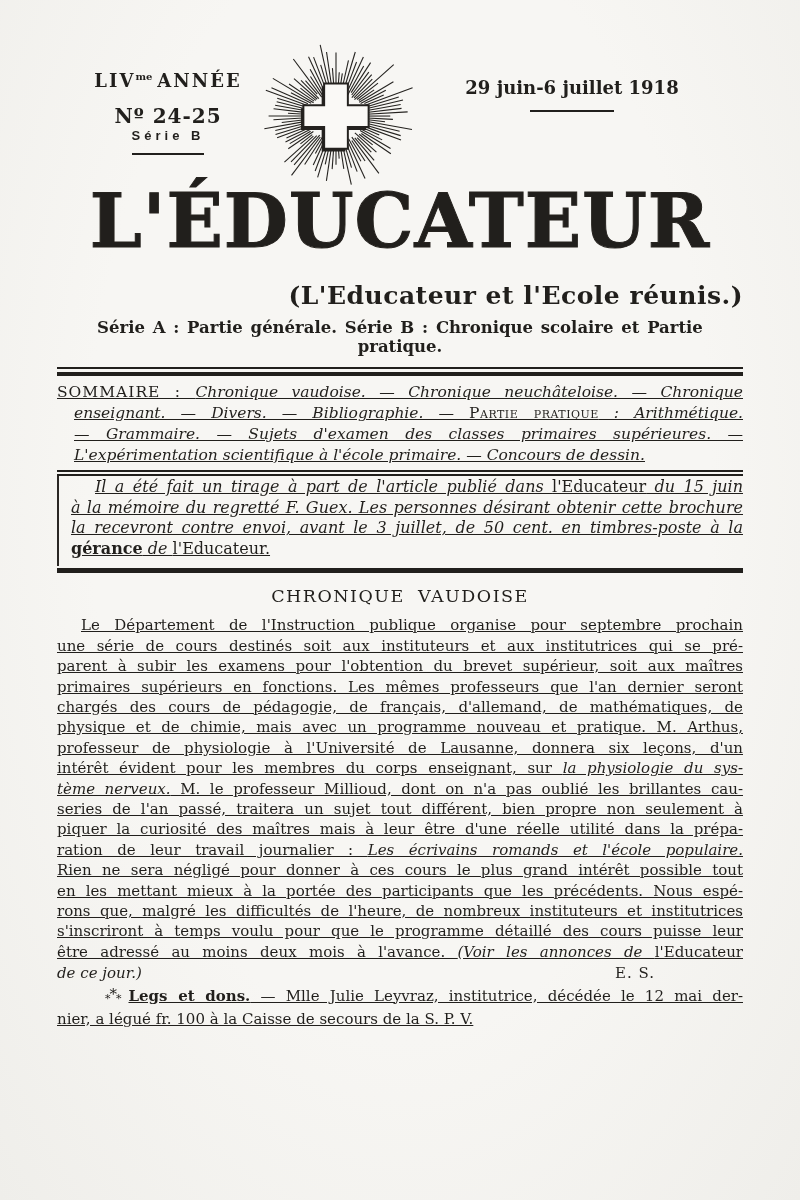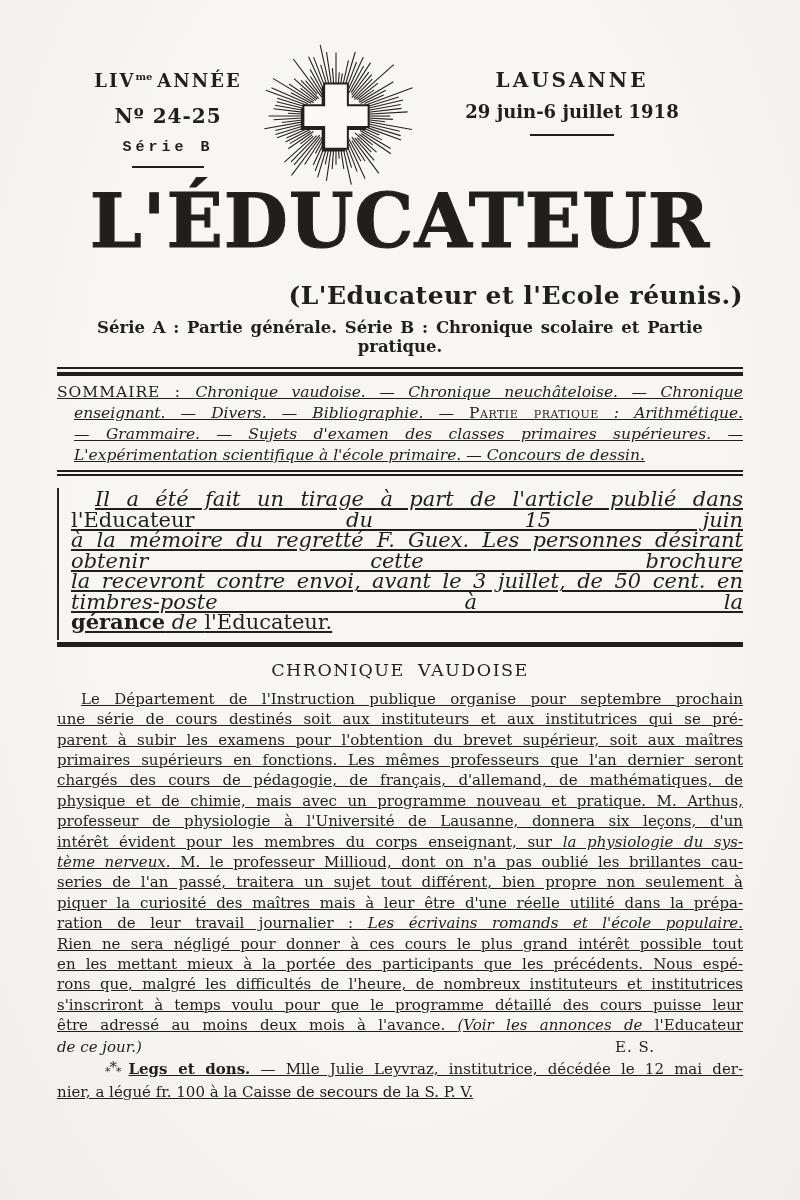--- a/index.html
+++ b/index.html
@@ -11,21 +11,21 @@
     font-family:"DejaVu Serif","Liberation Serif",serif;
     color:#211f1c;
     overflow:hidden;
   }
   
   .hdr-left{position:absolute;left:78px;top:70px;width:180px;text-align:center;}
   .annee{font-size:18px;font-weight:bold;letter-spacing:2px;}
   .annee sup{font-size:10px;vertical-align:super;letter-spacing:0;}
   .annee .yw{margin-left:5px;}
   .issue{font-size:20px;font-weight:bold;letter-spacing:1px;margin-top:13px;}
-  .serieB{font-family:Liberation Mono, monospace;font-size:15px;font-weight:bold;letter-spacing:4px;margin-top:11px;}
+  .serieB{font-family:Liberation Sans, sans-serif;font-size:13px;font-weight:bold;letter-spacing:4px;margin-top:0;}
   .hdr-rule{height:2px;background:#211f1c;margin:10px auto 0;}
   .hdr-rule.l{width:72px;}
   .hdr-rule.r{width:84px;margin-top:12px;}
   .hdr-right{position:absolute;left:452px;top:68px;width:240px;text-align:center;}
   .city{font-size:20px;font-weight:bold;letter-spacing:3px;}
   .date{font-size:18px;font-weight:bold;margin-top:9px;}
   .emblem{position:absolute;left:252px;top:42px;width:168px;height:156px;}
   
   .content{position:absolute;left:57px;top:186px;width:686px;}
   h1.mast{margin:0;font-size:74px;line-height:.95;font-weight:bold;text-align:center;letter-spacing:1px;-webkit-text-stroke:1px #26231f;}
@@ -41,21 +41,21 @@
   .rm{font-style:normal;}
   .b{font-weight:bold;}
   .sc{font-variant:small-caps;font-style:normal;letter-spacing:.5px;}
   .hang{padding-left:17px;}
   .ind1{text-indent:24px;}
   
   .som{margin-top:6px;font-size:15.5px;line-height:21px;}
   .som .it{font-style:italic;}
   .som-label{font-style:normal;letter-spacing:1px;}
   
-  .notice{margin-top:12px;border-left:2px solid #2a2724;padding:1px 0 7px 12px;font-size:21px;line-height:20.5px;}
+  .notice{margin-top:0;border-left:2px solid #2a2724;padding:1px 0 7px 12px;font-size:16px;line-height:20.5px;}
   
   .section-title{margin-top:13px;text-align:center;font-size:17.5px;letter-spacing:1.5px;word-spacing:6px;}
   .art-heading{margin-top:9px;text-align:center;font-weight:bold;font-size:17.5px;line-height:25px;word-spacing:4px;}
   .art-heading .it{font-weight:normal;word-spacing:normal;}
   .article{margin-top:9px;font-size:15px;line-height:20.4px;}
   .sigline{display:flex;justify-content:space-between;margin-top:1px;gap:8px;}
   .sig{padding-right:88px;letter-spacing:1px;}
   
   .legs{font-size:15px;line-height:21px;}
   .asterism{display:inline-block;margin-right:7px;}
@@ -171,21 +171,20 @@
         <line x1="113.3" y1="65.2" x2="152.8" y2="55.8" stroke="#24221f" stroke-width="1.1"></line>
         <line x1="115.1" y1="66.6" x2="150.4" y2="60.4" stroke="#24221f" stroke-width="1.1"></line>
         <line x1="115.7" y1="68.4" x2="151.3" y2="64.2" stroke="#24221f" stroke-width="1.1"></line>
         <line x1="115.7" y1="70.2" x2="157.5" y2="67.8" stroke="#24221f" stroke-width="1.1"></line>
       </g>
     <path d="M-12,-33 H12 V-11 H33 V11 H12 V33 H-12 V11 H-33 V-11 H-12 Z" transform="translate(82.5,75)" fill="#24221f"></path>
     <path d="M-12,-33 H12 V-11 H33 V11 H12 V33 H-12 V11 H-33 V-11 H-12 Z" transform="translate(85,72)" fill="#faf9f6" stroke="#24221f" stroke-width="2"></path>
   </svg>
 
   <div class="hdr-right">
-    <div class="city">LAUSANNE</div>
     <div class="date">29 juin-6 juillet 1918</div>
     <div class="hdr-rule r"></div>
   </div>
 
   <div class="content">
 
     <h1 class="mast">L'ÉDUCATEUR</h1>
     <div class="mast-sub">(L'Educateur et l'Ecole réunis.)</div>
     <div class="series-line">Série A : Partie générale.  Série B : Chronique scolaire et Partie pratique.</div>
 

